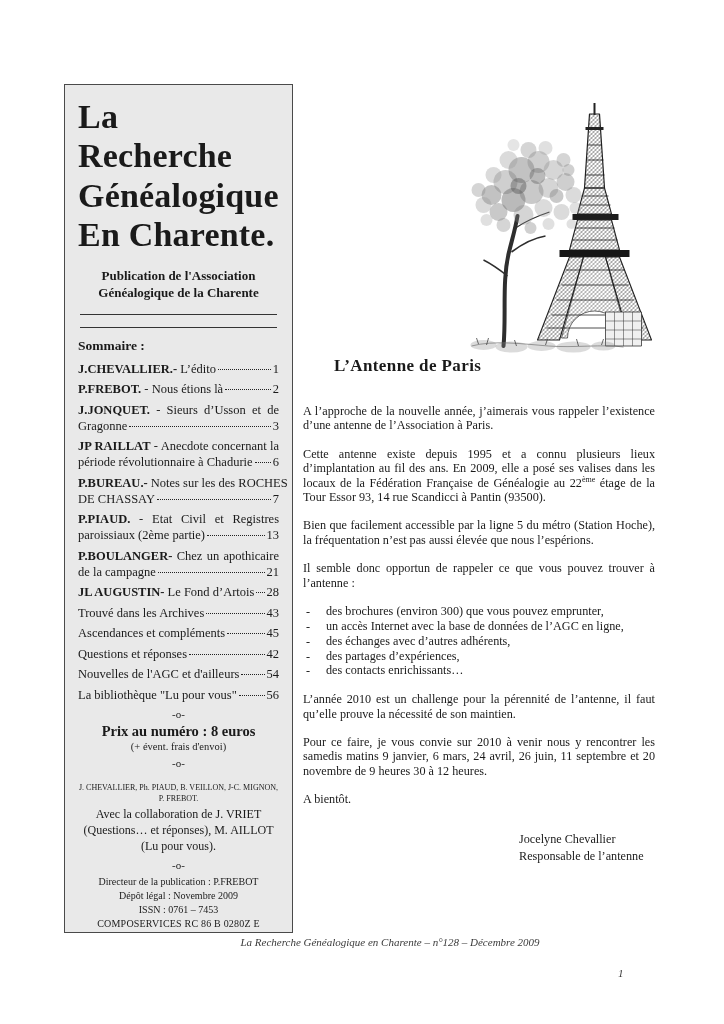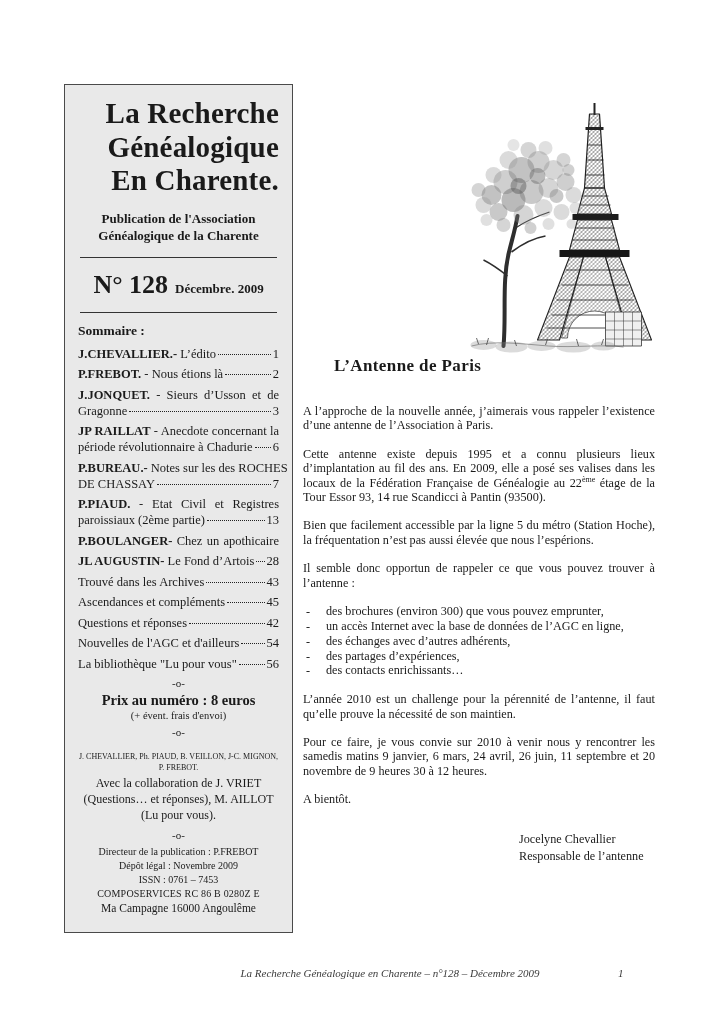--- a/index.html
+++ b/index.html
@@ -9,21 +9,21 @@
     overflow:hidden;
   }
 
   
   .masthead-box {
     position:absolute; left:64px; top:84px; width:229px; height:849px;
     box-sizing:border-box; background:var(--box-bg,#e9e9e9);
     border:1.5px solid var(--box-border,#4a4a4a);
     padding:8px 13px; overflow:hidden;
   }
-  .mast-title { font-size:29px; font-weight:bold; text-align:right; line-height:1.16; margin-top:4px; letter-spacing:.2px; }
+  .mast-title { font-size:34px; font-weight:bold; text-align:left; line-height:1.16; margin-top:4px; letter-spacing:.2px; }
   .mast-sub   { font-size:13px; font-weight:bold; text-align:center; line-height:1.3; margin-top:13px;font-family:Liberation Serif, serif; }
   .rule { border-top:1px solid #333; margin:12px 2px 10px; height:0; }
   .issue-line { text-align:center; margin:12px 0 6px; }
   .issue-no   { font-size:26px; font-weight:bold; }
   .issue-date { font-size:13px; font-weight:bold; margin-left:7px; }
 
   .toc-heading { font-size:13.5px; font-weight:bold; margin:8px 0 7px; }
   .toc-entry { font-size:12.5px; line-height:1.28; margin-bottom:4.5px; }
   .jline { white-space:nowrap; text-align:justify; text-align-last:justify; }
   .trow  { display:flex; align-items:baseline; white-space:pre; }
@@ -49,21 +49,21 @@
   .article { position:absolute; left:303px; top:404px; width:352px; font-size:12.2px; line-height:1.18; }
   .article p { margin:0 0 14px; text-align:justify; }
   .article sup { font-size:8px; line-height:0; }
   .list { margin:0 0 14px; }
   .list-item { display:flex; white-space:nowrap; line-height:1.22; }
   .list-item .marker { flex:0 0 20px; padding-left:3px; }
   .sig { margin-top:24px; margin-left:216px; line-height:1.4; }
 
   
   .footer-text {
-    position:absolute; left:120px; top:967px; width:540px; text-align:center;
+    position:absolute; left:120px; top:936px; width:540px; text-align:center;
     font-style:italic; font-size:11px; color:var(--footer-text,#3a3a3a);
   }
   .footer-page {
     position:absolute; left:618px; top:967px;
     font-style:italic; font-size:11px; color:var(--footer-text,#3a3a3a);
   }
 </style>
 </head>
 <body>
 
@@ -75,23 +75,20 @@
       <div>Généalogique</div>
       <div>En Charente.</div>
     </div>
     <div class="mast-sub">
       <div>Publication de l'Association</div>
       <div>Généalogique de la Charente</div>
     </div>
 
     <div class="rule"></div>
 
-    <div class="issue-line">
-      <span class="issue-no">N° 128</span><span class="issue-date">Décembre. 2009</span>
-    </div>
 
     <div class="rule"></div>
 
     <div class="toc-heading">Sommaire :</div>
 
     <div class="toc-entry">
       <div class="trow"><b>J.CHEVALLIER.-</b><span> L’édito</span><span class="leader"></span><span class="pg">1</span></div>
     </div>
     <div class="toc-entry">
       <div class="trow"><b>P.FREBOT.</b><span> - Nous étions là</span><span class="leader"></span><span class="pg">2</span></div>
@@ -108,20 +105,21 @@
     <div class="toc-entry">
       <div class="jline"><b>P.BUREAU.-</b><span> Notes sur les des ROCHES</span></div>
       <div class="trow"><span>DE CHASSAY</span><span class="leader"></span><span class="pg">7</span></div>
     </div>
     <div class="toc-entry">
       <div class="jline"><b>P.PIAUD.</b><span> - Etat Civil et Registres</span></div>
       <div class="trow"><span>paroissiaux (2ème partie)</span><span class="leader"></span><span class="pg">13</span></div>
     </div>
     <div class="toc-entry">
       <div class="jline"><b>P.BOULANGER-</b><span> Chez un apothicaire</span></div>
+      <div class="trow"><span>de la campagne</span><span class="leader"></span><span class="pg">21</span></div>
     </div>
 
     <div class="toc-entry">
       <div class="trow"><b>JL AUGUSTIN-</b><span> Le Fond d’Artois</span><span class="leader"></span><span class="pg">28</span></div>
     </div>
     <div class="toc-entry">
       <div class="trow"><span>Trouvé dans les Archives</span><span class="leader"></span><span class="pg">43</span></div>
     </div>
     <div class="toc-entry">
       <div class="trow"><span>Ascendances et compléments</span><span class="leader"></span><span class="pg">45</span></div>

